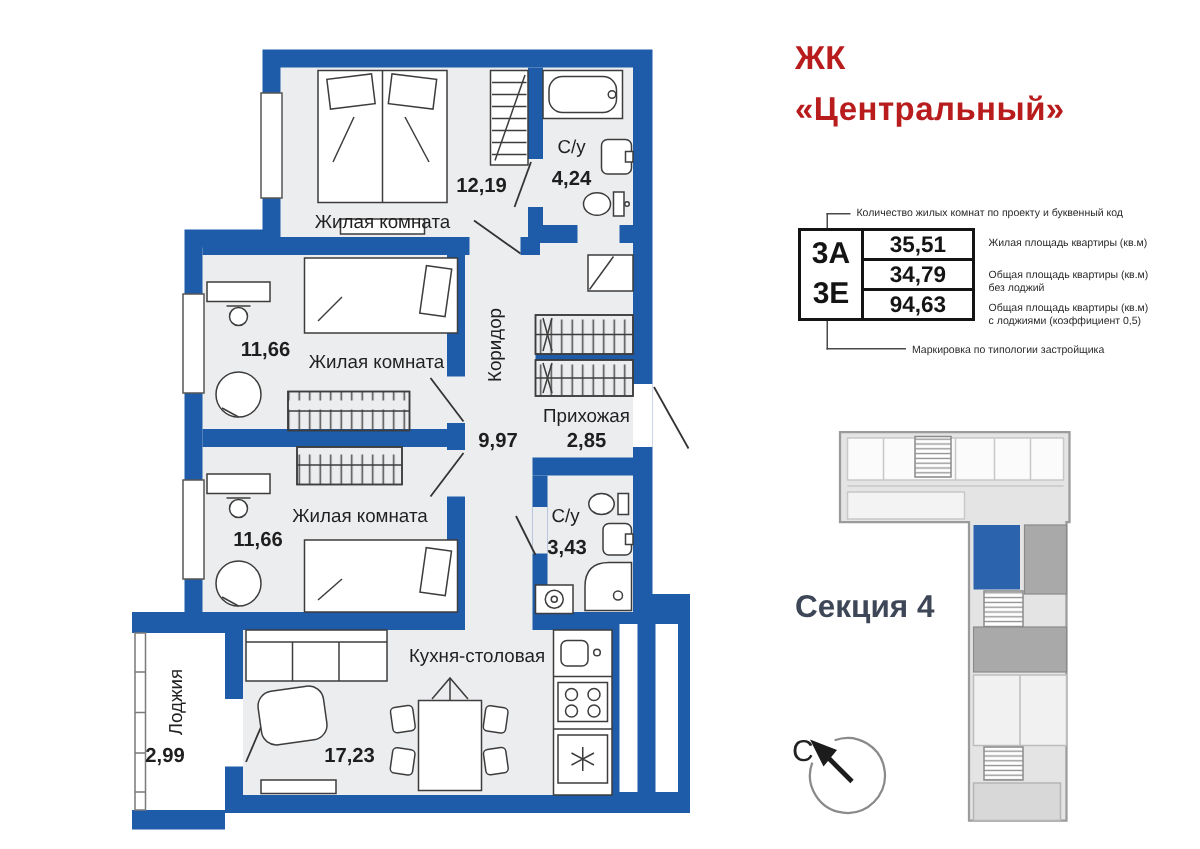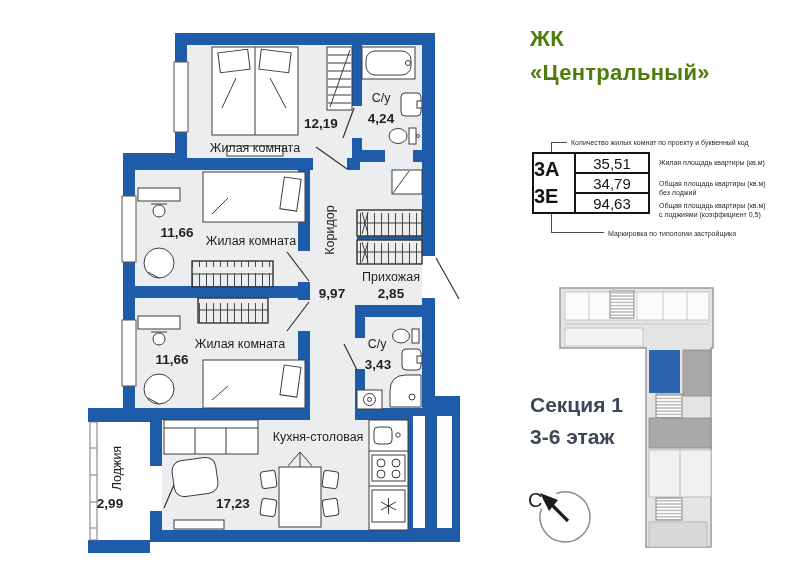--- a/index.html
+++ b/index.html
@@ -3,36 +3,36 @@
 <meta charset="utf-8">
 <style>
   html,body{margin:0;padding:0;}
   body{
     width:800px;height:566px;position:relative;background:#ffffff;
     font-family:"Liberation Sans","DejaVu Sans",sans-serif;overflow:hidden;
   }
   #plan-svg{position:absolute;left:0;top:0;}
   .abs{position:absolute;}
   .title{
-    left:530px;top:22px;font-size:22px;font-weight:700;color:#4d7c0f;
+    left:530px;top:22px;font-size:22px;font-weight:700;color:#b91c1c;
     line-height:34px;letter-spacing:.3px;
   }
   .legend-box{
     left:532px;top:152px;width:118px;height:62px;border:2px solid #141414;
     box-sizing:border-box;display:flex;background:#fff;
   }
   .legend-codes{
     width:40px;border-right:2px solid #141414;display:flex;flex-direction:column;
-    justify-content:center;font-size:20px;font-weight:700;
+    justify-content:center;align-items:center;font-size:20px;font-weight:700;
     color:#141414;line-height:27px;
   }
   .legend-vals{flex:1;display:flex;flex-direction:column;}
   .legend-vals .cell{
     flex:1;border-bottom:2px solid #141414;display:flex;align-items:center;
-    justify-content:center;font-size:15px;font-weight:400;color:#141414;
+    justify-content:center;font-size:15px;font-weight:700;color:#141414;
   }
   .legend-vals .cell:last-child{border-bottom:none;}
   .note{font-size:7px;color:#2a2a2a;line-height:9px;white-space:nowrap;}
   .lline{background:#4a4a4a;}
   .section-text{
     left:530px;top:389px;font-size:21px;font-weight:700;color:#3e4757;line-height:32px;
   }
 </style>
 </head>
 <body>
@@ -335,15 +335,14 @@
   <div>Общая площадь квартиры (кв.м)</div>
   <div>без лоджий</div>
 </div>
 <div class="abs note" style="left:659px;top:201px;">
   <div>Общая площадь квартиры (кв.м)</div>
   <div>с лоджиями (коэффициент 0,5)</div>
 </div>
 <div class="abs note" style="left:608px;top:229px;">Маркировка по типологии застройщика</div>
 
 <div class="abs section-text">
-  <div>Секция 1</div>
-  <div>3-6 этаж</div>
+  <div>Секция 4</div>
 </div>
 
 </body></html>

